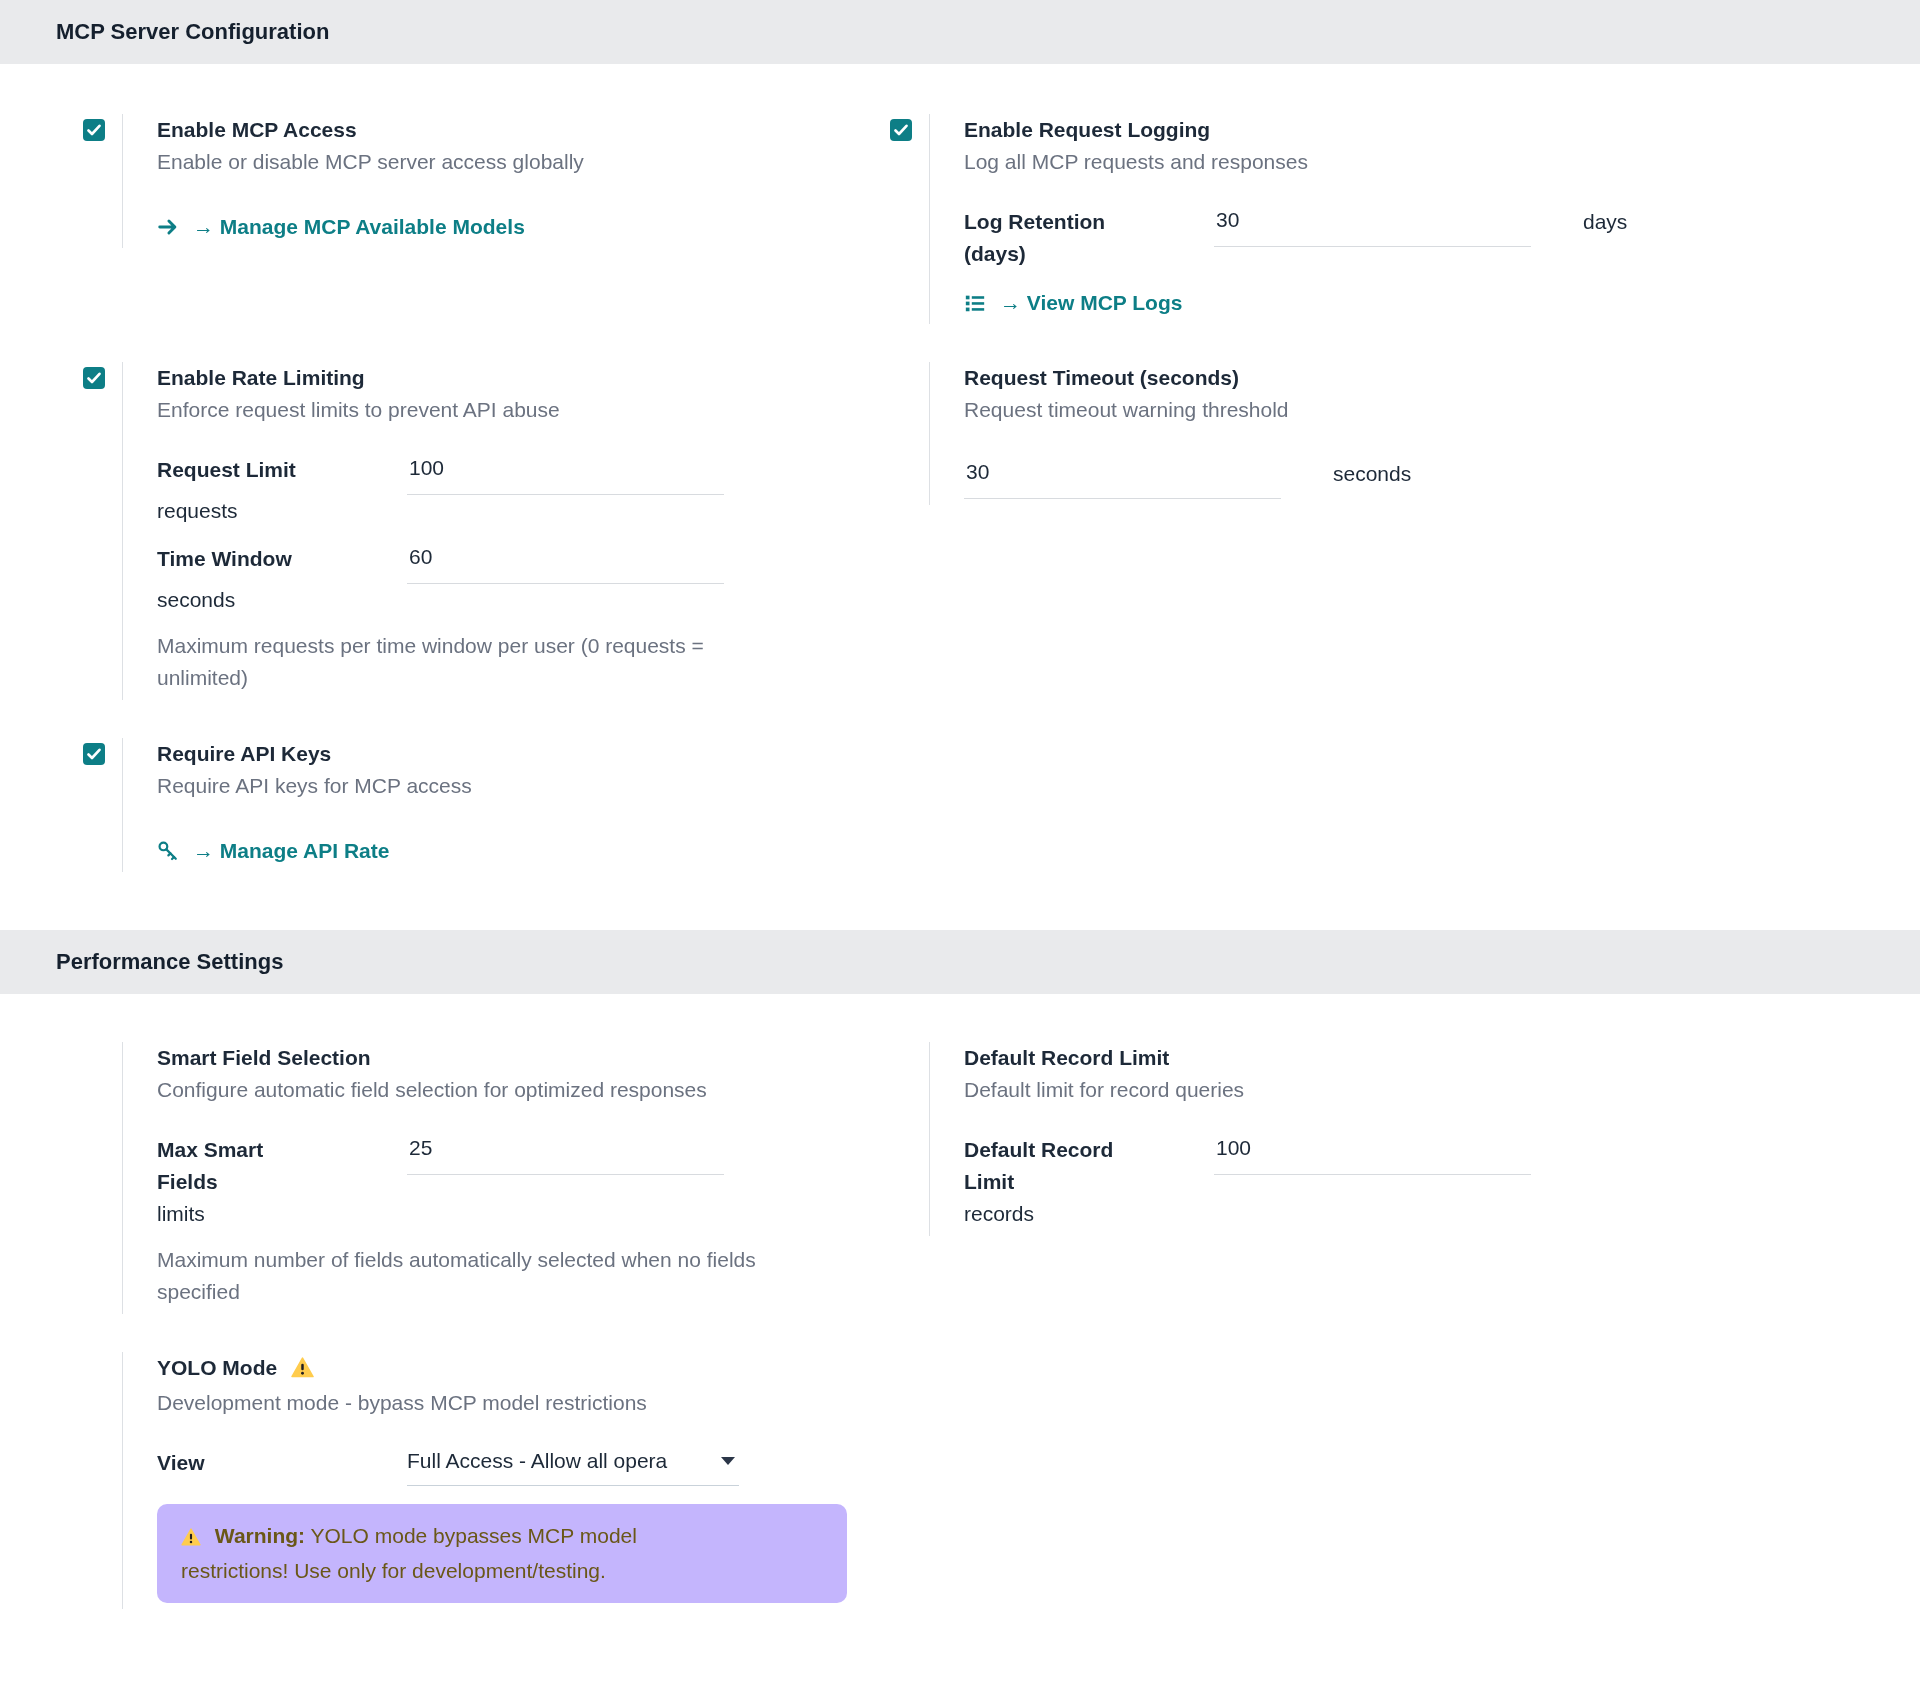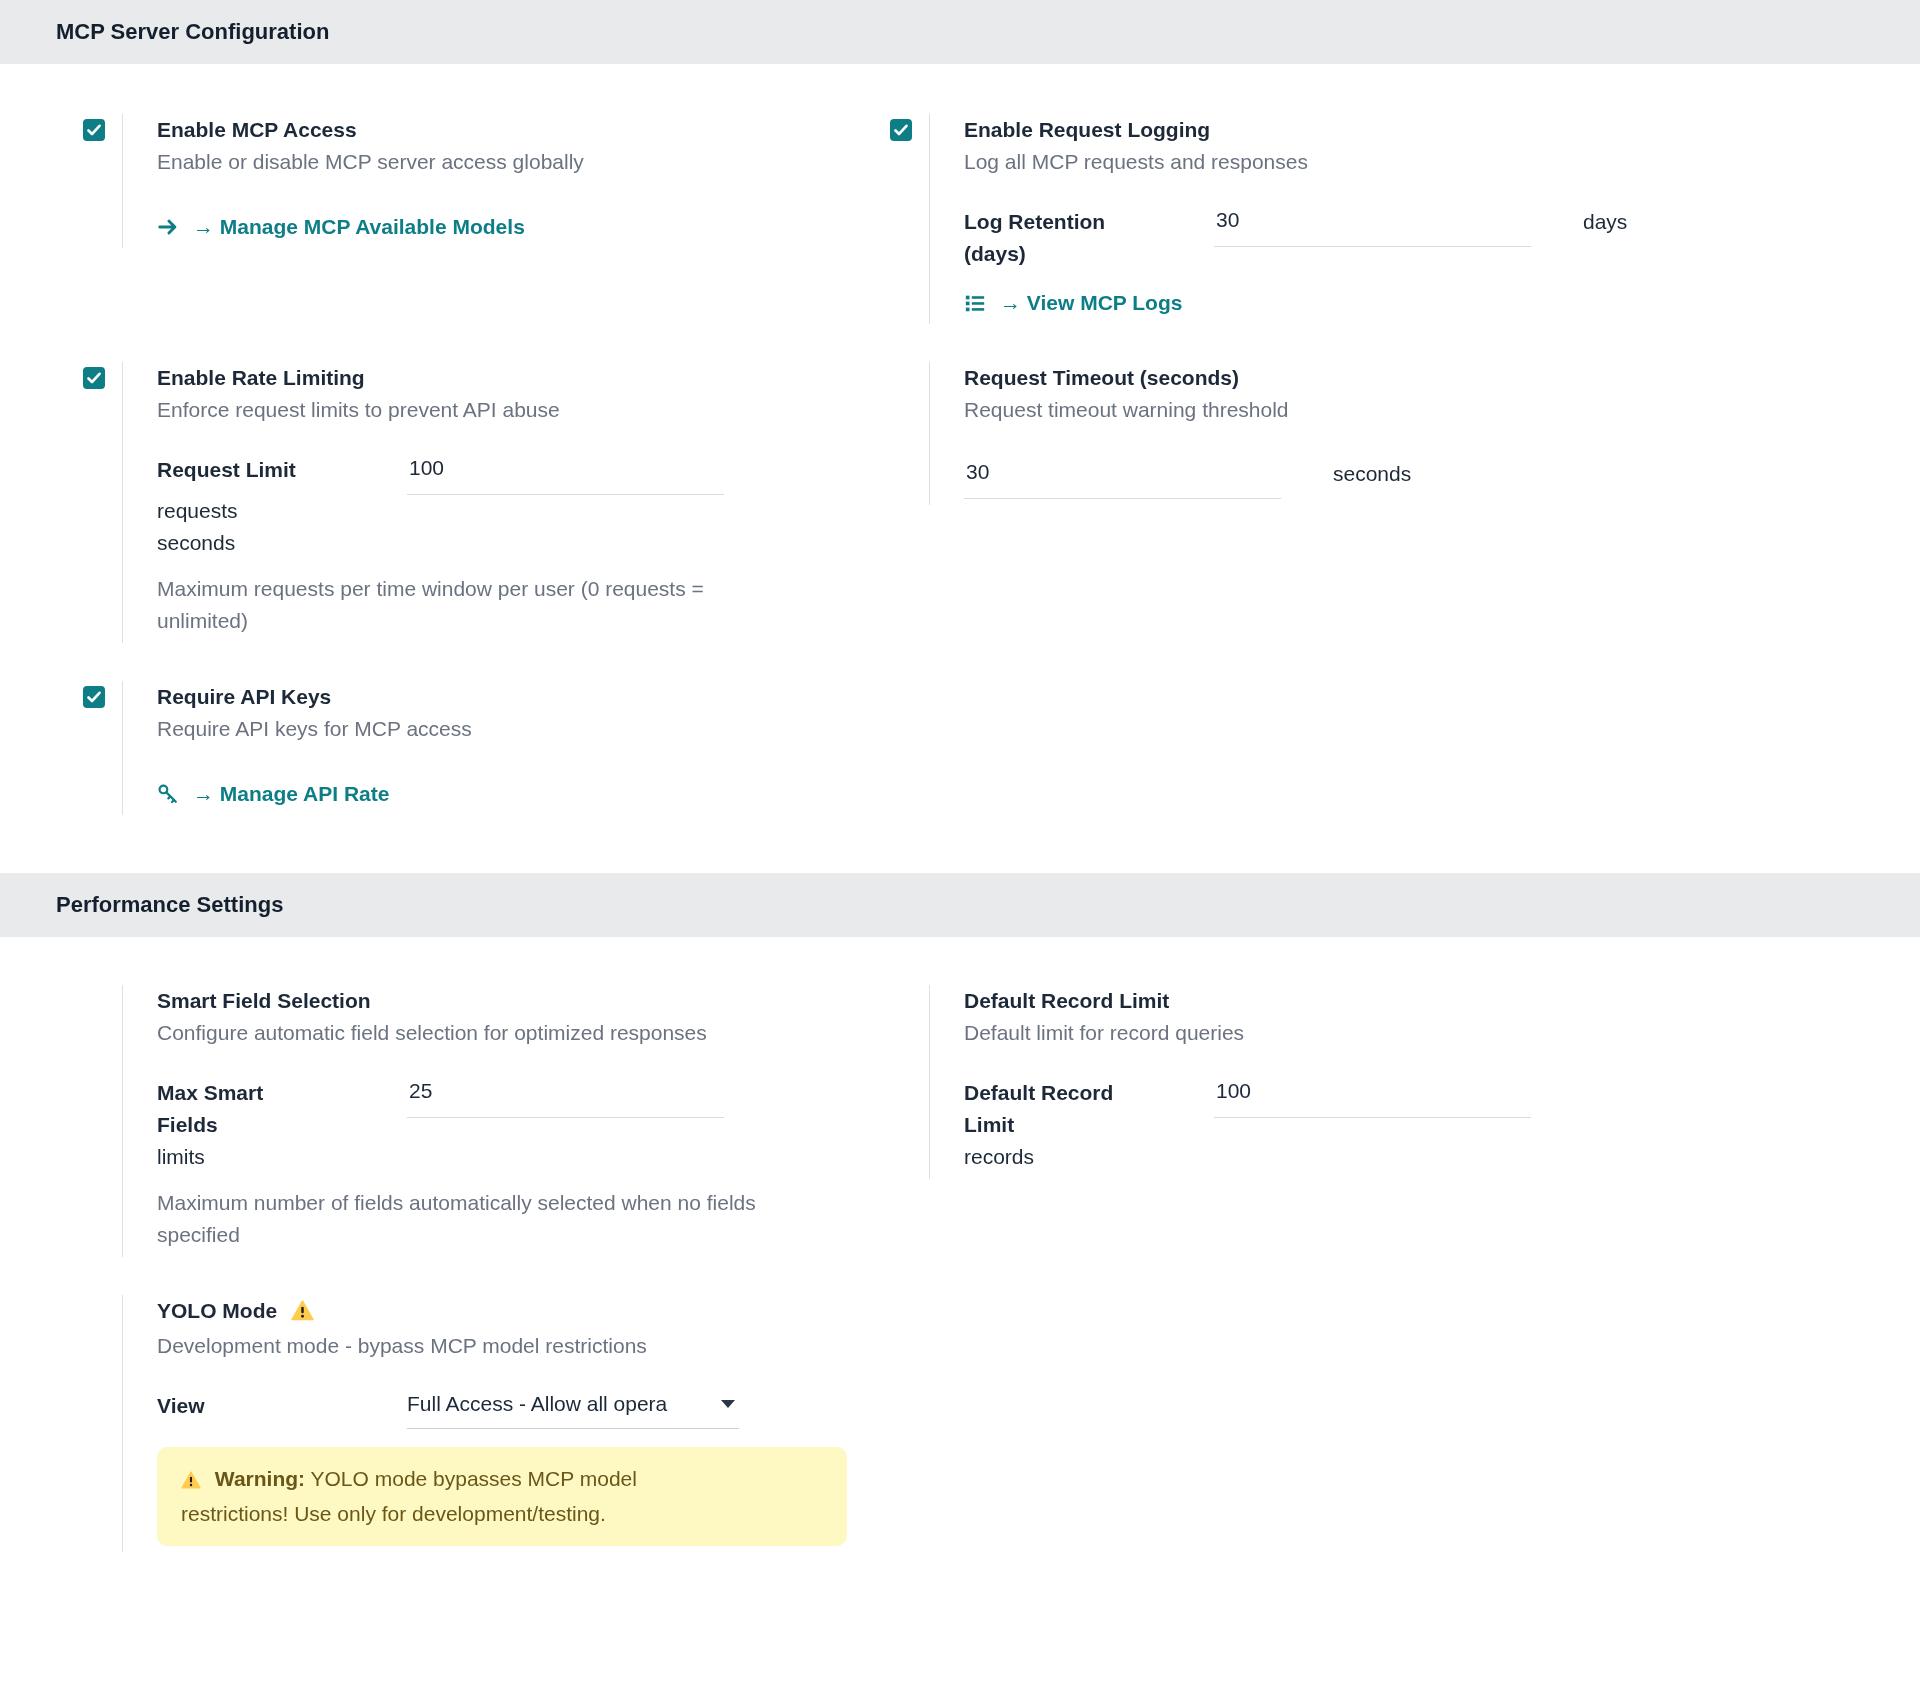--- a/index.html
+++ b/index.html
@@ -43,21 +43,21 @@
   .help-text { margin-top:14px; max-width:615px; line-height:32px; color:#6b7280; }
 
   .select-box { width:332px; position:relative; border-bottom:1px solid #c9d2da;
     padding-bottom:10px; cursor:pointer; }
   .select-box .sel-text { display:block; width:300px; overflow:hidden;
     white-space:nowrap; line-height:28px; }
   .caret { position:absolute; right:4px; top:10px; width:0; height:0;
     border-left:7px solid transparent; border-right:7px solid transparent;
     border-top:8px solid #2b3648; }
 
-  .warning-box { margin-top:18px; width:690px; background:#fef9c3; border-radius:10px;
+  .warning-box { margin-top:18px; width:690px; background:#c4b5fd; border-radius:10px;
     padding:16px 24px; color:#6a5718; }
   .warning-box p { max-width:500px; line-height:32px; }
   .warning-box .warn-ico { vertical-align:-3px; margin-right:8px; }
   .warning-box b { font-weight:700; }
 </style>
 </head>
 <body>
 
 <div class="band">MCP Server Configuration</div>
 
@@ -141,20 +141,28 @@
         <div class="field-row">
           <div class="field-label">
             <span>Request Limit</span>
           </div>
           <div class="input-box">
             <input type="text" readonly="" value="100" style="">
           </div>
         </div>
         <div class="suffix-line">requests</div>
 
+        <div class="field-row tight">
+          <div class="field-label">
+            <span>Time Window</span>
+          </div>
+          <div class="input-box">
+            <input type="text" readonly="" value="60" style="">
+          </div>
+        </div>
         <div class="suffix-line">seconds</div>
 
         <div class="help-text">Maximum requests per time window per user (0 requests = unlimited)</div>
       </div>
     </div>
 
     <div class="setting-box">
       <div class="chk-gutter"></div>
       <div class="box-content">
         <div class="box-title">Request Timeout (seconds)</div>

